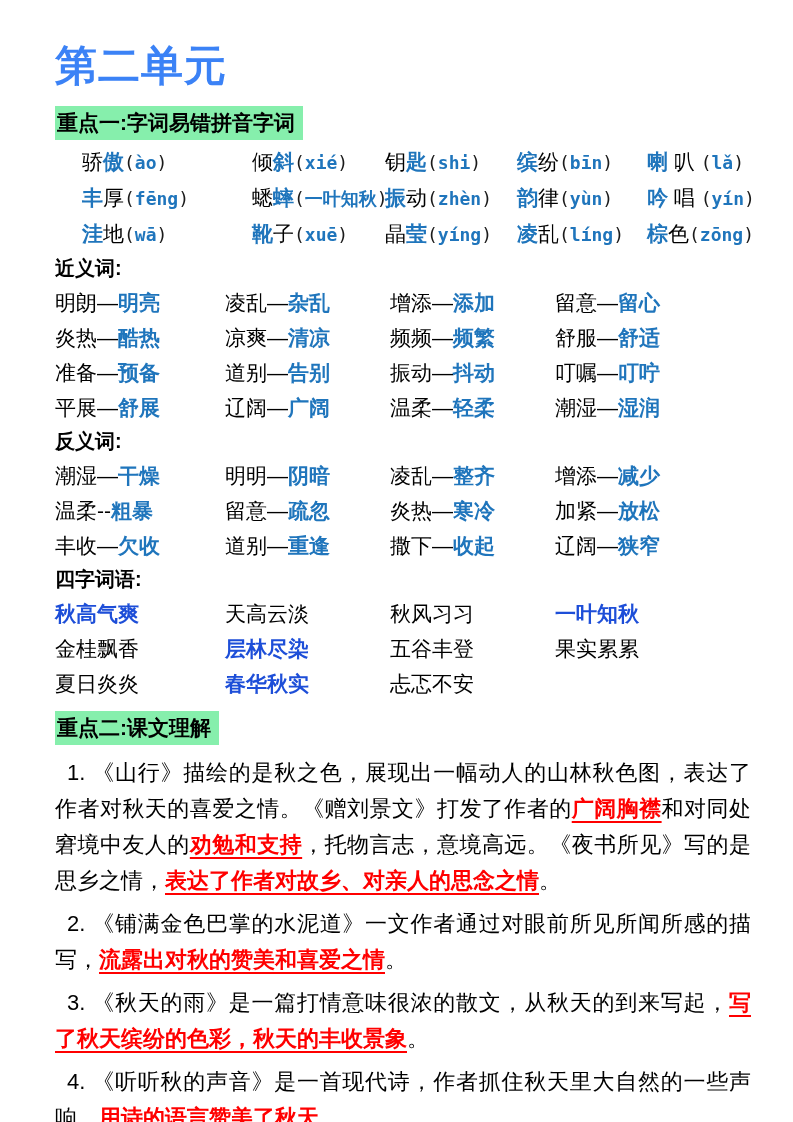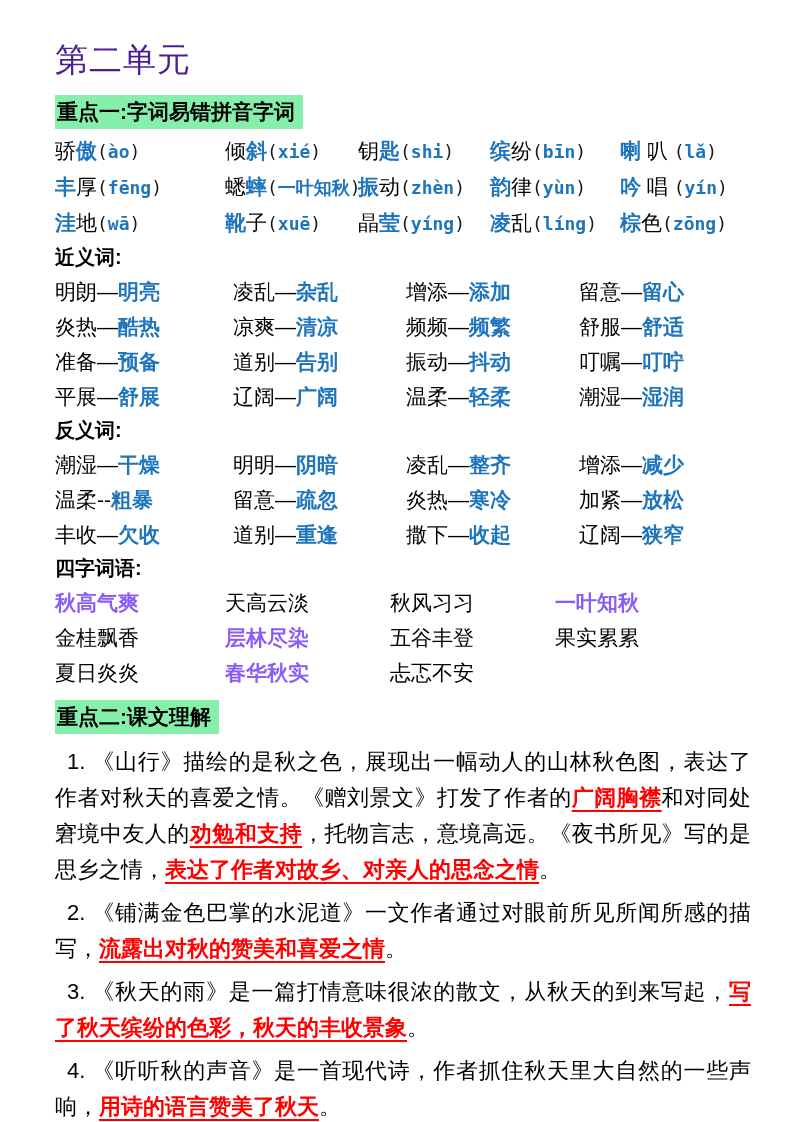--- a/index.html
+++ b/index.html
@@ -4,52 +4,52 @@
 <style>
   html,body { margin:0; padding:0; background:#ffffff; }
   body {
     width:793px; height:1122px;
     font-family:"Liberation Sans","DejaVu Sans",sans-serif;
     color:#000; overflow:hidden;
   }
   .page { padding:34px 42px 0 55px; }
 
   .doc-title {
-    color:#4c1d95; font-size:33px; font-weight:normal;
+    color:#3b82f6; font-size:42px; font-weight:bold;
     margin:4px 0 10px 0; letter-spacing:1px;
   }
   .section-bar {
     display:inline-block; background:#86efac; color:#000;
     font-size:21px; font-weight:bold; padding:3px 8px 3px 2px;
     margin:2px 0 4px 0;
   }
 
   
   .vocab-row {
     display:grid; grid-template-columns:170px 133px 132px 130px 1fr;
-    font-size:21px; line-height:35px; white-space:nowrap;
+    font-size:21px; line-height:35px; white-space:nowrap;margin-left:27px;
   }
   .hz-k { color:#000; }
   .hz-b { color:#1f75bc; font-weight:bold; }
   .pm   { color:#1a1a1a; font-family:"DejaVu Sans Mono",monospace; font-size:18px; }
   .py   { color:#1f75bc; font-family:"DejaVu Sans Mono",monospace; font-size:18px; font-weight:bold; }
 
   .group-label { font-size:20px; font-weight:bold; line-height:33px; }
 
   .pair-row {
     display:grid; grid-template-columns:170px 165px 165px 1fr;
-    font-size:21px; line-height:35px; white-space:nowrap;gap:8px;
+    font-size:21px; line-height:35px; white-space:nowrap;
   }
   .pair-right { color:#1f75bc; font-weight:bold; }
 
   .idiom-row {
     display:grid; grid-template-columns:170px 165px 165px 1fr;
     font-size:21px; line-height:35px; white-space:nowrap;
   }
-  .idiom-hl { color:#8b5cf6; font-weight:bold; }
+  .idiom-hl { color:#1d4ed8; font-weight:bold; }
 
   
   .paras { margin-top:6px; }
   .para {
     font-size:22px; line-height:36px; margin:0 0 7px 0;
     text-indent:12px; text-align:justify;
   }
   .seg-n { color:#000; }
   .seg-r {
     color:#ff0000; font-weight:bold;

